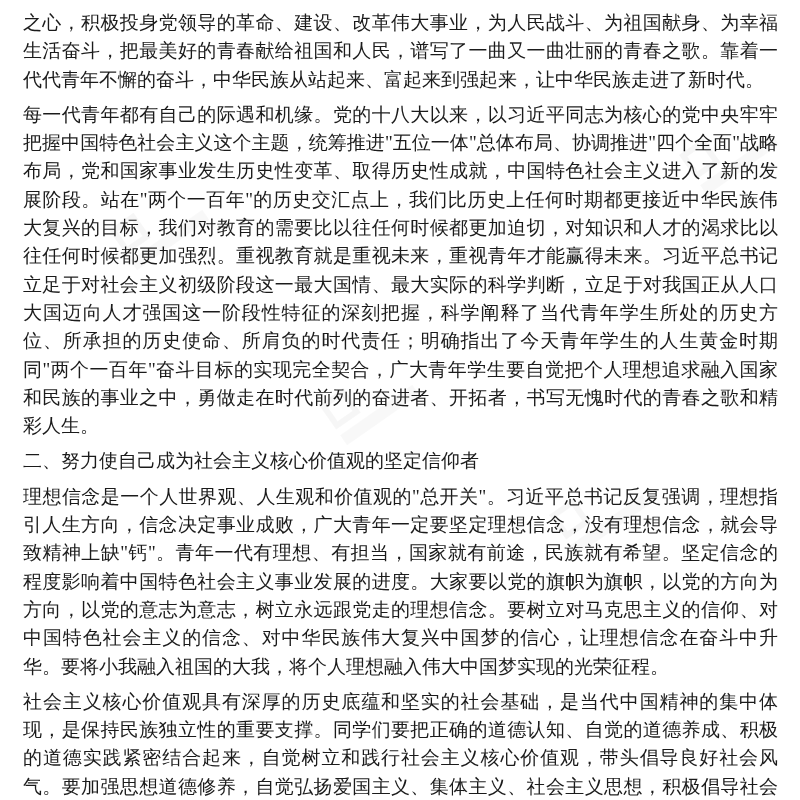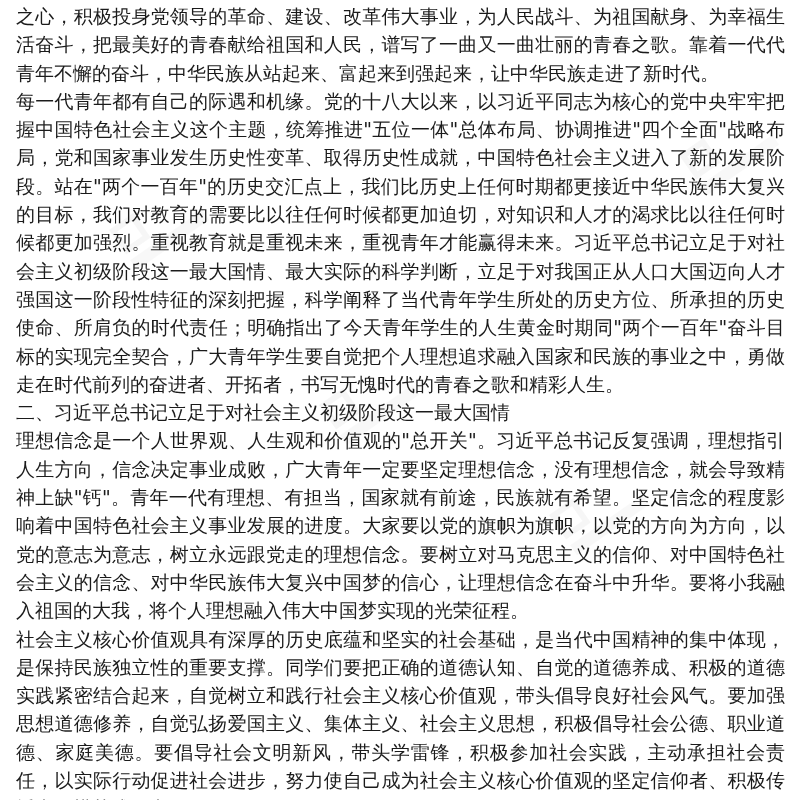--- a/index.html
+++ b/index.html
@@ -20,22 +20,23 @@
     right: 15px;
     top: 2px;
     color: #1b1b1b;
     font-size: 19px;
     line-height: 28.3px;
     text-align: justify;
     text-justify: inter-ideograph;
     word-break: break-all;
   }
   .doc p {
-    margin: 0;
+    margin: 7px;
     padding: 0;
+    font-family: Liberation Serif, serif;
   }
   
   .wm {
     position: absolute;
     width: 100px;
     height: 70px;
     opacity: 0.05;
     transform: rotate(-35deg);
     pointer-events: none;
   }
@@ -68,16 +69,16 @@
   <div class="bar"></div>
 </div>
 <div class="wm" style="left:690px; top:120px;">
   <div class="sq"></div>
   <div class="bar"></div>
 </div>
 
 <div class="doc">
   <p>之心，积极投身党领导的革命、建设、改革伟大事业，为人民战斗、为祖国献身、为幸福生活奋斗，把最美好的青春献给祖国和人民，谱写了一曲又一曲壮丽的青春之歌。靠着一代代青年不懈的奋斗，中华民族从站起来、富起来到强起来，让中华民族走进了新时代。</p>
   <p>每一代青年都有自己的际遇和机缘。党的十八大以来，以习近平同志为核心的党中央牢牢把握中国特色社会主义这个主题，统筹推进"五位一体"总体布局、协调推进"四个全面"战略布局，党和国家事业发生历史性变革、取得历史性成就，中国特色社会主义进入了新的发展阶段。站在"两个一百年"的历史交汇点上，我们比历史上任何时期都更接近中华民族伟大复兴的目标，我们对教育的需要比以往任何时候都更加迫切，对知识和人才的渴求比以往任何时候都更加强烈。重视教育就是重视未来，重视青年才能赢得未来。习近平总书记立足于对社会主义初级阶段这一最大国情、最大实际的科学判断，立足于对我国正从人口大国迈向人才强国这一阶段性特征的深刻把握，科学阐释了当代青年学生所处的历史方位、所承担的历史使命、所肩负的时代责任；明确指出了今天青年学生的人生黄金时期同"两个一百年"奋斗目标的实现完全契合，广大青年学生要自觉把个人理想追求融入国家和民族的事业之中，勇做走在时代前列的奋进者、开拓者，书写无愧时代的青春之歌和精彩人生。</p>
-  <p>二、习近平总书记立足于对社会主义初级阶段这一最大国情</p>
+  <p>二、努力使自己成为社会主义核心价值观的坚定信仰者</p>
   <p>理想信念是一个人世界观、人生观和价值观的"总开关"。习近平总书记反复强调，理想指引人生方向，信念决定事业成败，广大青年一定要坚定理想信念，没有理想信念，就会导致精神上缺"钙"。青年一代有理想、有担当，国家就有前途，民族就有希望。坚定信念的程度影响着中国特色社会主义事业发展的进度。大家要以党的旗帜为旗帜，以党的方向为方向，以党的意志为意志，树立永远跟党走的理想信念。要树立对马克思主义的信仰、对中国特色社会主义的信念、对中华民族伟大复兴中国梦的信心，让理想信念在奋斗中升华。要将小我融入祖国的大我，将个人理想融入伟大中国梦实现的光荣征程。</p>
   <p>社会主义核心价值观具有深厚的历史底蕴和坚实的社会基础，是当代中国精神的集中体现，是保持民族独立性的重要支撑。同学们要把正确的道德认知、自觉的道德养成、积极的道德实践紧密结合起来，自觉树立和践行社会主义核心价值观，带头倡导良好社会风气。要加强思想道德修养，自觉弘扬爱国主义、集体主义、社会主义思想，积极倡导社会公德、职业道德、家庭美德。要倡导社会文明新风，带头学雷锋，积极参加社会实践，主动承担社会责任，以实际行动促进社会进步，努力使自己成为社会主义核心价值观的坚定信仰者、积极传播者、模范践行者。</p>
 </div>
 
 </body></html>

